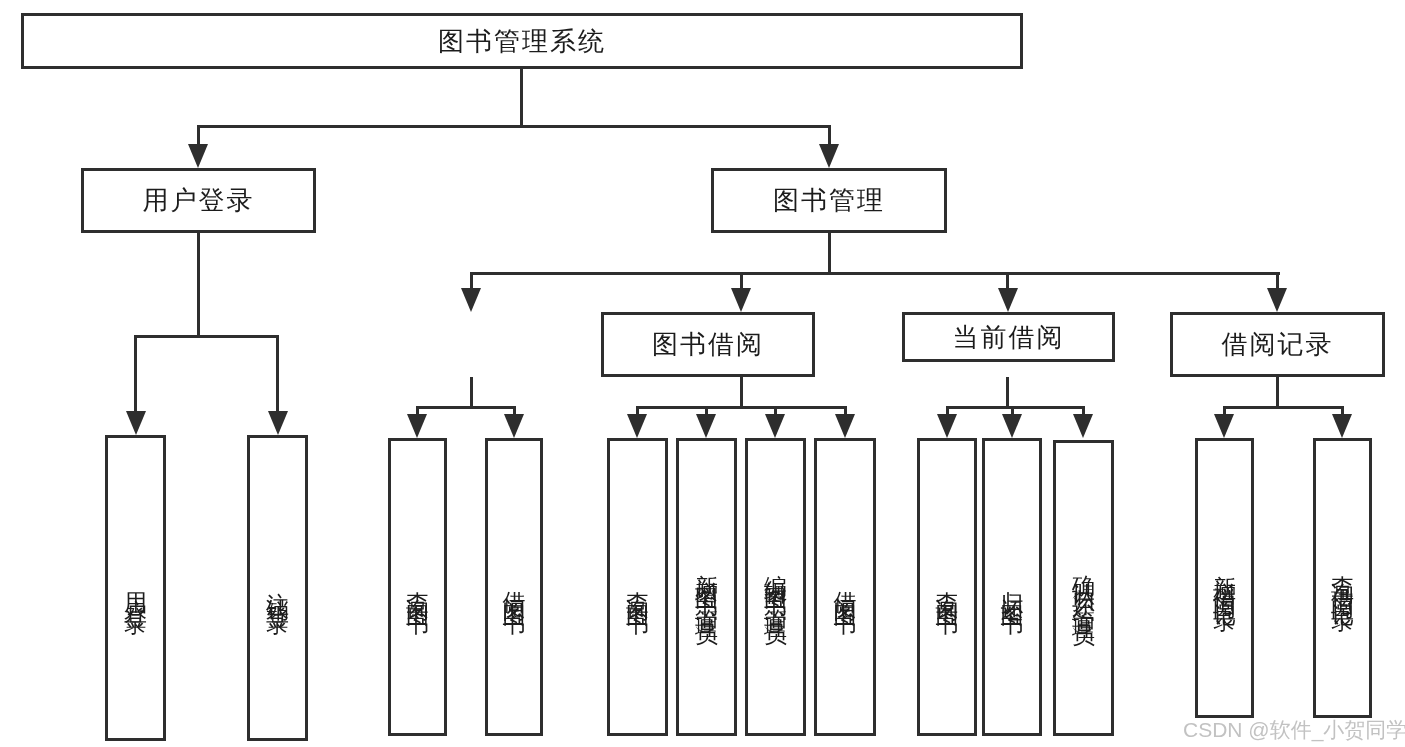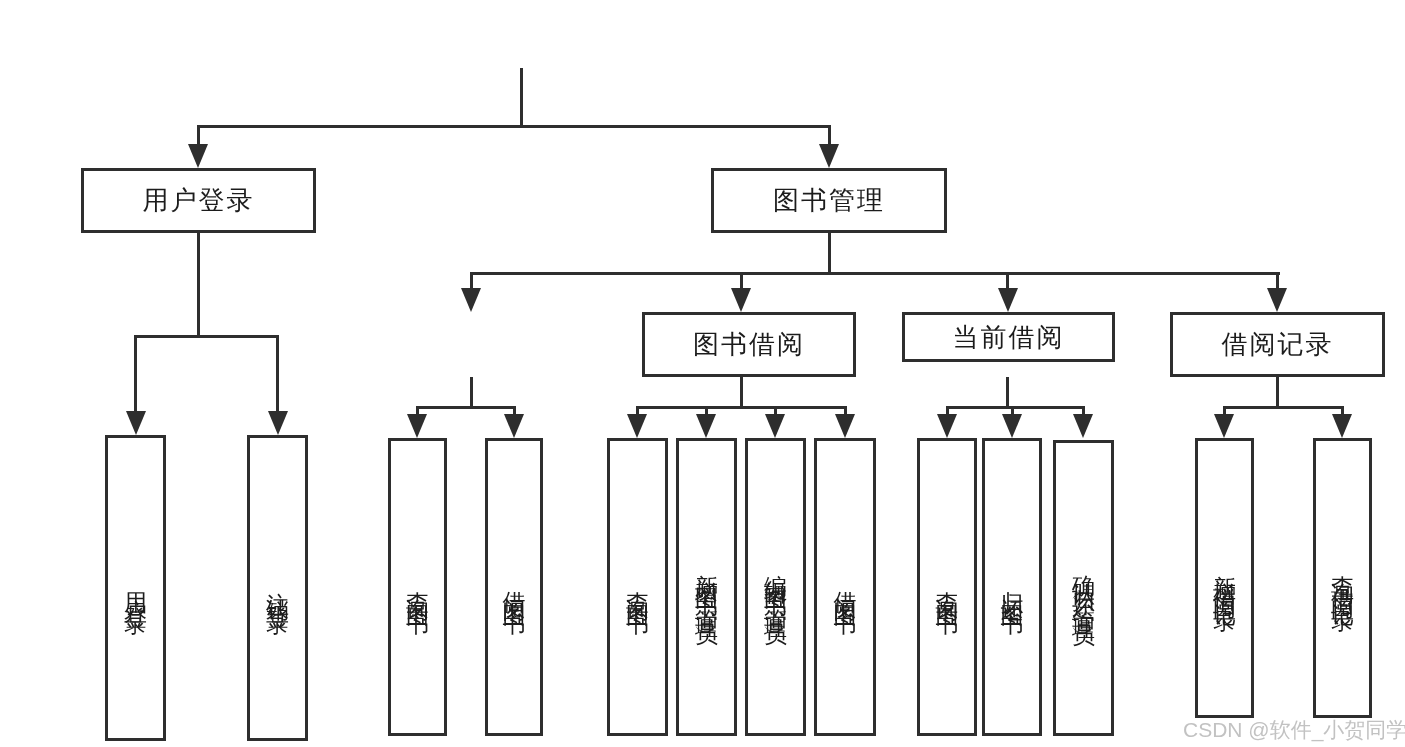--- a/index.html
+++ b/index.html
@@ -53,29 +53,32 @@
     text-shadow:0 0 2px #ffffff,1px 1px 0 #ffffff;
     white-space:nowrap;
     z-index:5;
   }
 </style>
 </head>
 <body>
 
 <div id="stage">
 
+  <div class="box" style="left:21px;top:13px;width:1002px;height:56px">
+    <span class="hlabel">图书管理系统</span>
+  </div>
 
   <div class="box" style="left:81px;top:168px;width:235px;height:65px">
     <span class="hlabel">用户登录</span>
   </div>
   <div class="box" style="left:711px;top:168px;width:236px;height:65px">
     <span class="hlabel">图书管理</span>
   </div>
 
-  <div class="box" style="left:642px;top:312px;width:214px;height:65px">
+  <div class="box" style="left:601px;top:312px;width:214px;height:65px">
     <span class="hlabel">图书借阅</span>
   </div>
   <div class="box" style="left:902px;top:312px;width:213px;height:50px">
     <span class="hlabel">当前借阅</span>
   </div>
   <div class="box" style="left:1170px;top:312px;width:215px;height:65px">
     <span class="hlabel">借阅记录</span>
   </div>
 
   <div class="box" style="left:105px;top:435px;width:61px;height:306px">

